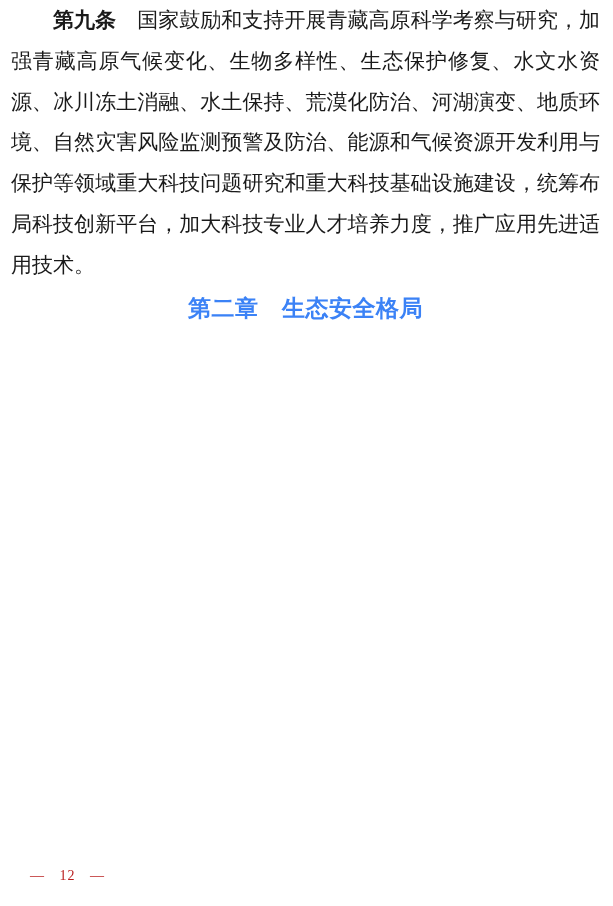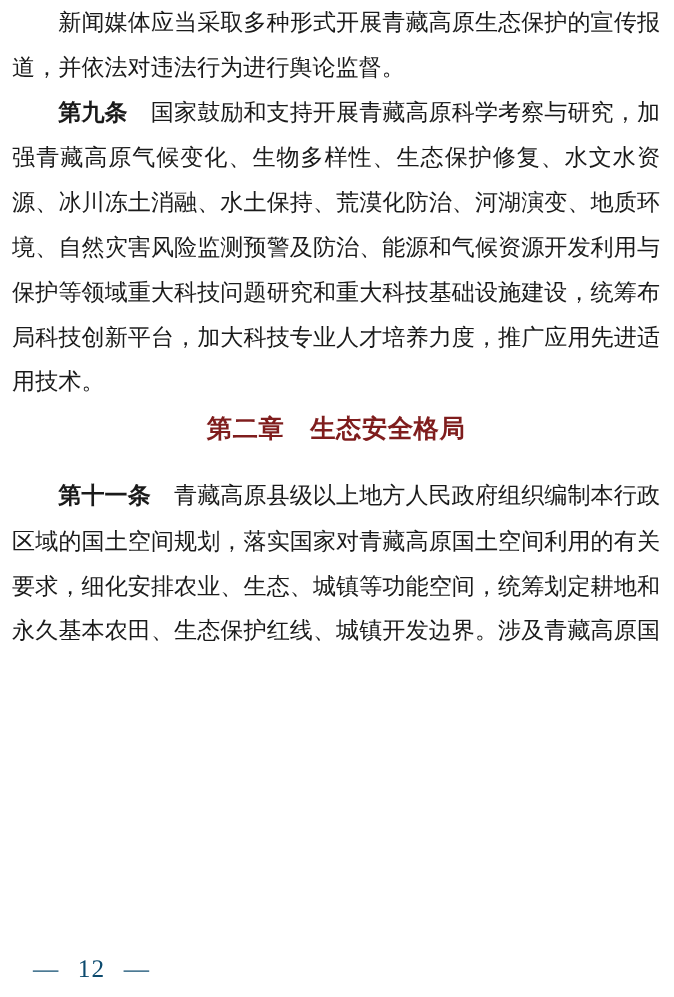--- a/index.html
+++ b/index.html
@@ -43,44 +43,42 @@
   .cut {
     text-align-last: justify;
     -moz-text-align-last: justify;
   }
   .chapter-heading {
     margin: 2px 0 19px 0;
     font-size: 23px;
     line-height: 40.8px;
     font-weight: 700;
     text-align: center;
-    color: #7f1d1d;
-    font-family: Liberation Serif, serif;
+    color: #3b82f6;
+    font-family: Liberation Sans, sans-serif;
     letter-spacing: 0.5px;
   }
   .page-footer {
     position: absolute;
     left: 30px;
     top: 868px;
-    font-size: 23px;
+    font-size: 14px;
     letter-spacing: 1px;
     word-spacing: 10px;
-    color: #0c4a6e;
+    color: #b91c1c;
   }
 </style>
 </head>
 <body>
 
 <div class="page">
 
 
-  <p class="para indented">新闻媒体应当采取多种形式开展青藏高原生态保护的宣传报道，并依法对违法行为进行舆论监督。</p>
 
   <p class="para indented"><span class="article-label">第九条</span><span class="article-text">国家鼓励和支持开展青藏高原科学考察与研究，加强青藏高原气候变化、生物多样性、生态保护修复、水文水资源、冰川冻土消融、水土保持、荒漠化防治、河湖演变、地质环境、自然灾害风险监测预警及防治、能源和气候资源开发利用与保护等领域重大科技问题研究和重大科技基础设施建设，统筹布局科技创新平台，加大科技专业人才培养力度，推广应用先进适用技术。</span></p>
 
   <h2 class="chapter-heading">第二章　生态安全格局</h2>
 
 
-  <p class="para indented cut"><span class="article-label">第十一条</span><span class="article-text">青藏高原县级以上地方人民政府组织编制本行政区域的国土空间规划，落实国家对青藏高原国土空间利用的有关要求，细化安排农业、生态、城镇等功能空间，统筹划定耕地和永久基本农田、生态保护红线、城镇开发边界。涉及青藏高原国</span></p>
 
   <div class="page-footer">— 12 —</div>
 
 </div>
 
 </body></html>

